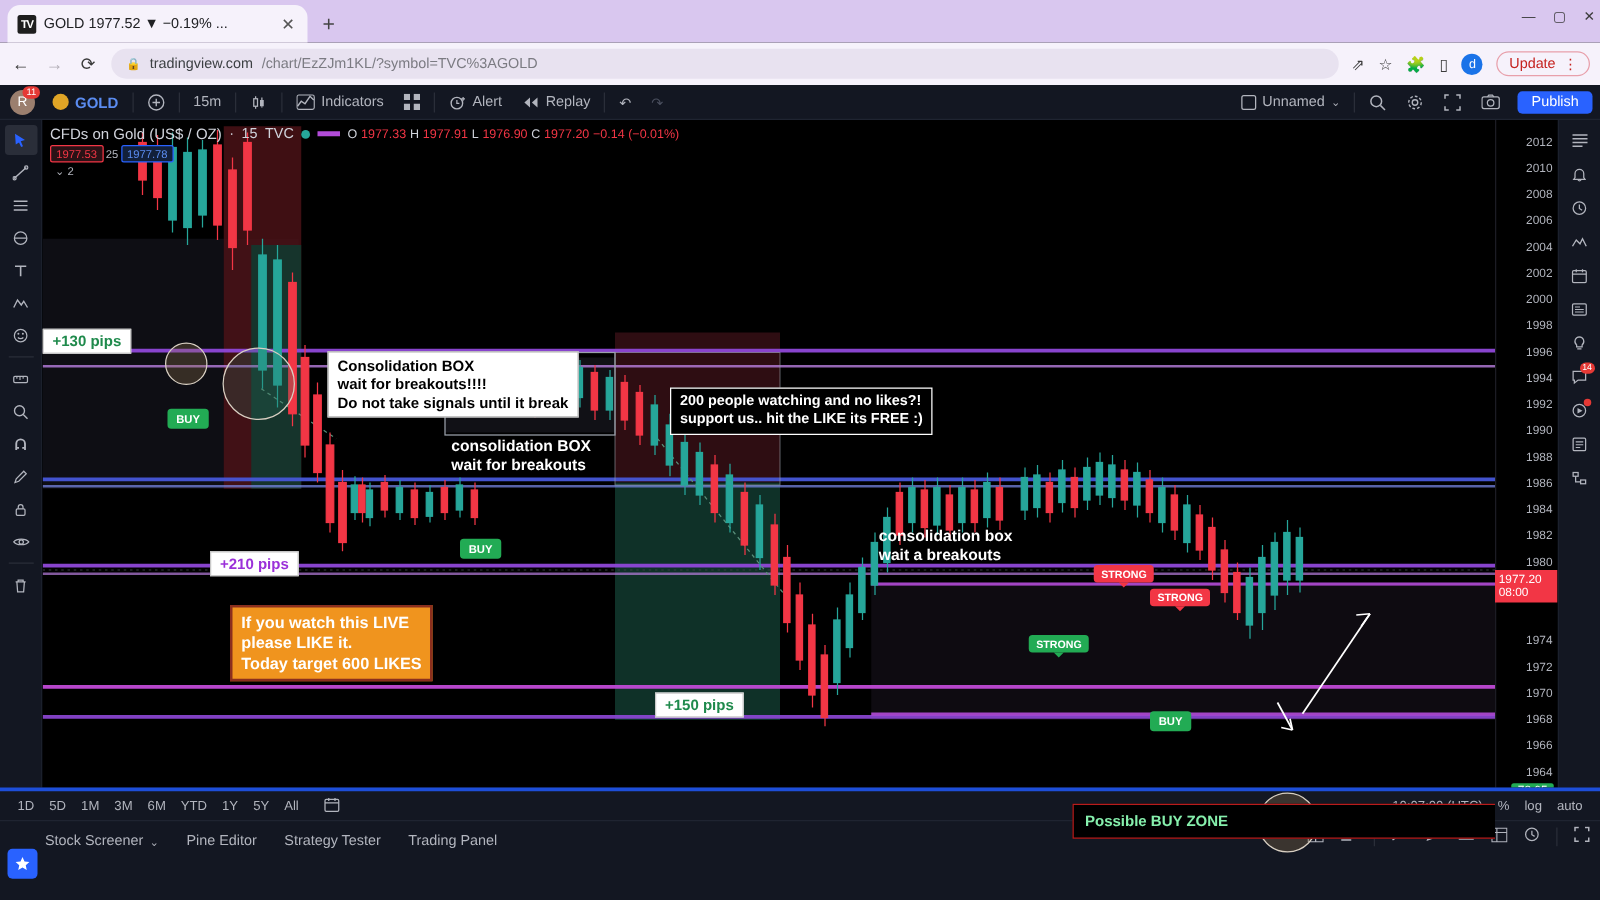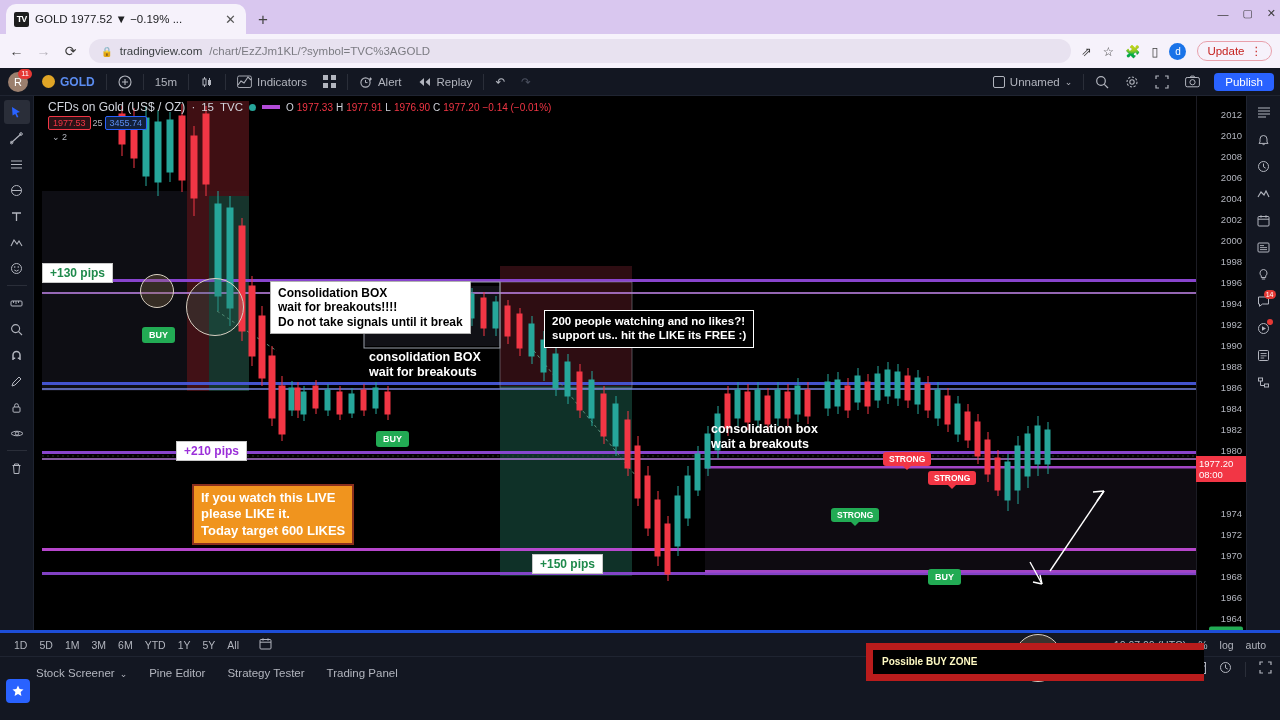--- a/index.html
+++ b/index.html
@@ -134,21 +134,21 @@
     color: #fff; font-size: 7px; border-radius: 6px; padding: 0 2px; line-height: 9px;
   }
   .rr-dot { position: absolute; top: 3px; right: 4px; width: 6px; height: 6px; border-radius: 50%; background: #e53935; }
 
   
   #chart-area {
     position: absolute; left: 34px; top: 0; width: 1212px; height: 630px;
     background: #000; overflow: hidden;
   }
   #chart-pane {
-    position: absolute; left: 8px; top: 0; width: 1162px; height: 600px;
+    position: absolute; left: 0; top: 0; width: 1162px; height: 600px;
     overflow: hidden;
   }
   #price-scale {
     position: absolute; right: 0; top: 0; width: 50px; height: 600px;
     background: #000; border-left: 1px solid #1c1c24;
     font-size: 9.5px; color: #b2b5be;
   }
   .ps-label { position: absolute; right: 4px; transform: translateY(-50%); white-space: nowrap; }
   .ps-cur {
     position: absolute; right: 0; background: #f23645; color: #fff;
@@ -791,21 +791,21 @@
             <span>1976.90</span>
           <span class="k">C</span>
             <span>1977.20</span>
           <span>−0.14 (−0.01%)</span>
         </span>
       </div>
 
       <div style="position:absolute;left:6px;top:20px;display:flex;align-items:center;gap:2px;z-index:28">
         <span style="background:#2a1216;border:1px solid #f23645;color:#f23645;font-size:9px;padding:1px 4px;border-radius:2px">1977.53</span>
         <span style="color:#b2b5be;font-size:9px">25</span>
-        <span style="background:#12203a;border:1px solid #2962ff;color:#5b8cf0;font-size:9px;padding:1px 4px;border-radius:2px">3455.74</span>
+        <span style="background:#12203a;border:1px solid #2962ff;color:#5b8cf0;font-size:9px;padding:1px 4px;border-radius:2px">1977.78</span>
       </div>
       <div style="position:absolute;left:10px;top:36px;color:#b2b5be;font-size:9px;z-index:28">⌄ 2</div>
 
       <div class="pips-tag" style="left:0px;top:167px;color:#1f8a4c">+130 pips</div>
       <div class="pips-tag" style="left:134px;top:345px;color:#9b30d9">+210 pips</div>
       <div class="pips-tag" style="left:490px;top:458px;color:#1f8a4c">+150 pips</div>
 
       <div class="buy-tag" style="left:100px;top:231px">BUY</div>
       <div class="buy-tag" style="left:334px;top:335px">BUY</div>
       <div class="buy-tag" style="left:886px;top:473px">BUY</div>
@@ -829,21 +829,21 @@
       <div class="note-box" style="left:320px;top:250px;color:#ffffff;background:transparent;font-size:12.5px">consolidation BOX
 wait for breakouts</div>
 
       <div class="note-box" style="left:662px;top:322px;color:#ffffff;background:transparent;font-size:12.5px">consolidation box
 wait a breakouts</div>
 
       <div class="note-box" style="left:150px;top:388px;background:#f0941e;color:#ffffff;border:2px solid #8b2f1e;font-size:13px;line-height:1.25">If you watch this LIVE
 please LIKE it.
 Today target 600 LIKES</div>
 
-      <div class="note-box" style="left:824px;top:547px;width:346px;background:#000000;color:#fef9c3;border:7px solid #b91c1c;font-size:10px;padding:6px 9px">Possible BUY ZONE</div>
+      <div class="note-box" style="left:824px;top:547px;width:346px;background:#000000;color:#86efac;border:1px solid #b91c1c;font-size:12px;padding:6px 9px">Possible BUY ZONE</div>
 
     </div>
 
     <div id="price-scale">
       <div class="ps-label" style="top:18px">2012</div>
       <div class="ps-label" style="top:39px">2010</div>
       <div class="ps-label" style="top:60px">2008</div>
       <div class="ps-label" style="top:81px">2006</div>
       <div class="ps-label" style="top:102px">2004</div>
       <div class="ps-label" style="top:123px">2002</div>

